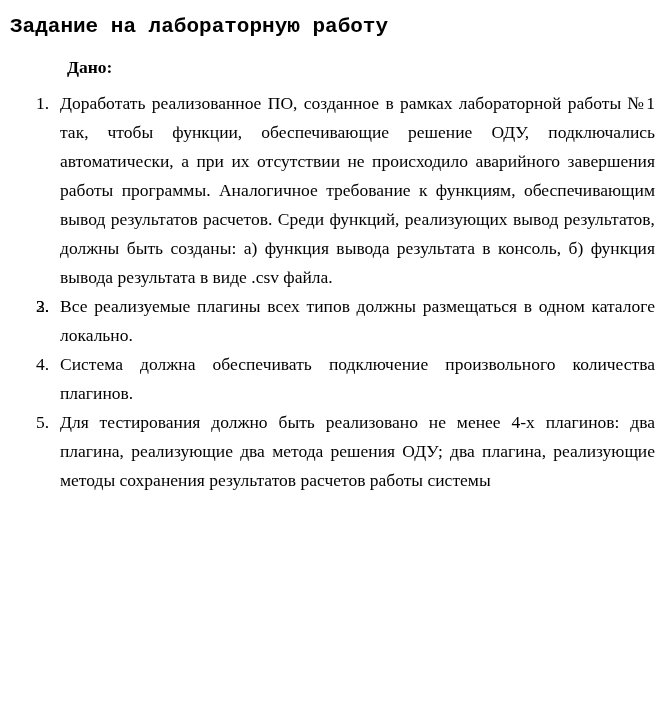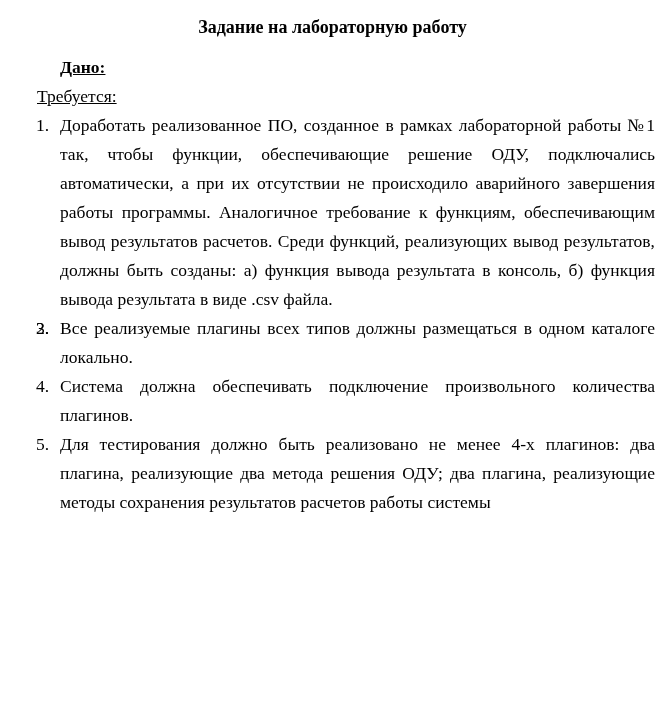--- a/index.html
+++ b/index.html
@@ -15,30 +15,29 @@
     font-family: "Liberation Serif", serif;
     font-size: 17.5px;
     line-height: 29px;
   }
   .page {
     padding: 12px 11px 0 10px;
     box-sizing: border-box;
     width: 666px;
   }
   h1.doc-title {
-    font-size: 18px;
+    font-size: 21px;
     line-height: 30px;
     font-weight: bold;
-    text-align: center;
     margin: 0 0 11px 0;
+    font-family: Liberation Mono, monospace;
   }
   p {
-    margin: 0;
+    margin: 7px;
     text-align: justify;
-    text-decoration: underline;
   }
   .bold { font-weight: bold; }
   .indent-first { text-indent: 50px; }
   .indent-req { text-indent: 27px; }
   ol.task-list {
     list-style: none;
     margin: 0;
     padding: 0 0 0 26px;
   }
   ol.task-list li {
@@ -55,21 +54,20 @@
 </head>
 <body>
 
 <div class="page">
 
   <h1 class="doc-title">Задание на лабораторную работу</h1>
 
   <p class="bold indent-first">Дано:</p>
 
 
-  <p class="indent-req">Требуется:</p>
 
   <ol class="task-list">
     <li>
       <span class="num">1.</span>
       <span class="txt">Доработать реализованное ПО, созданное в рамках лабораторной работы №1 так, чтобы функции, обеспечивающие решение ОДУ, подключались автоматически, а при их отсутствии не происходило аварийного завершения работы программы. Аналогичное требование к функциям, обеспечивающим вывод результатов расчетов. Среди функций, реализующих вывод результатов, должны быть созданы: а) функция вывода результата в консоль, б) функция вывода результата в виде .csv файла.</span>
     </li>
     <li>
       <span class="num">2.</span>
     </li>
     <li>

